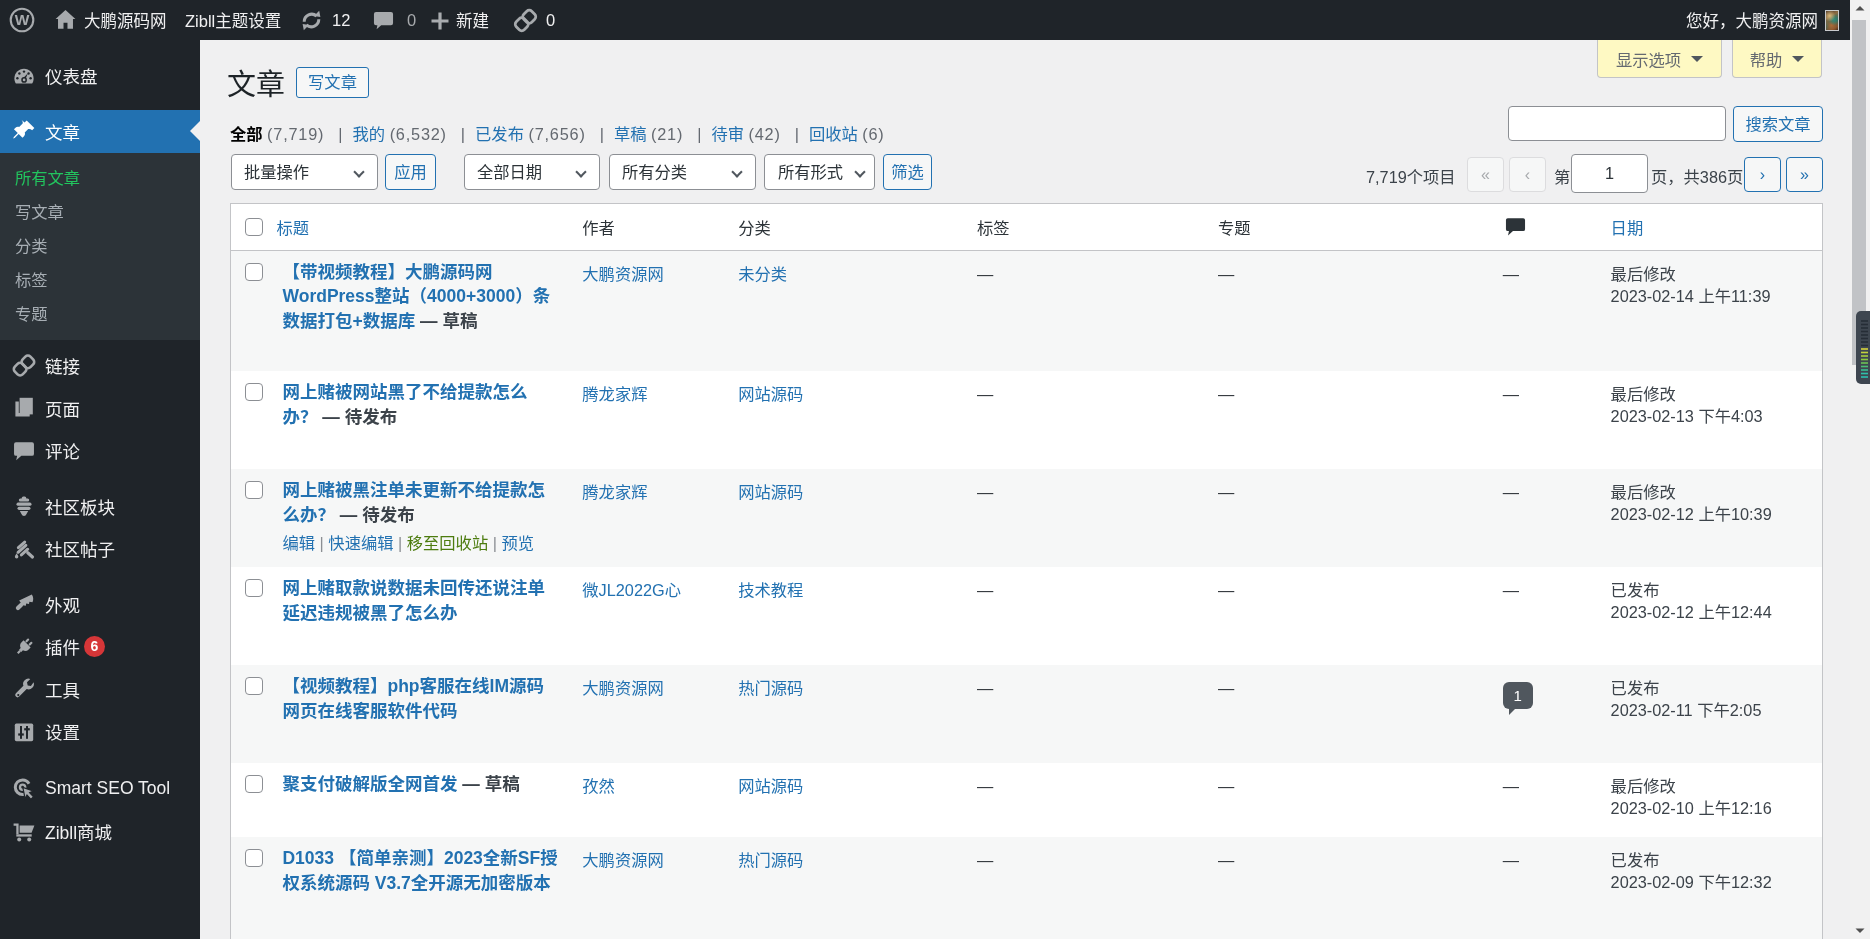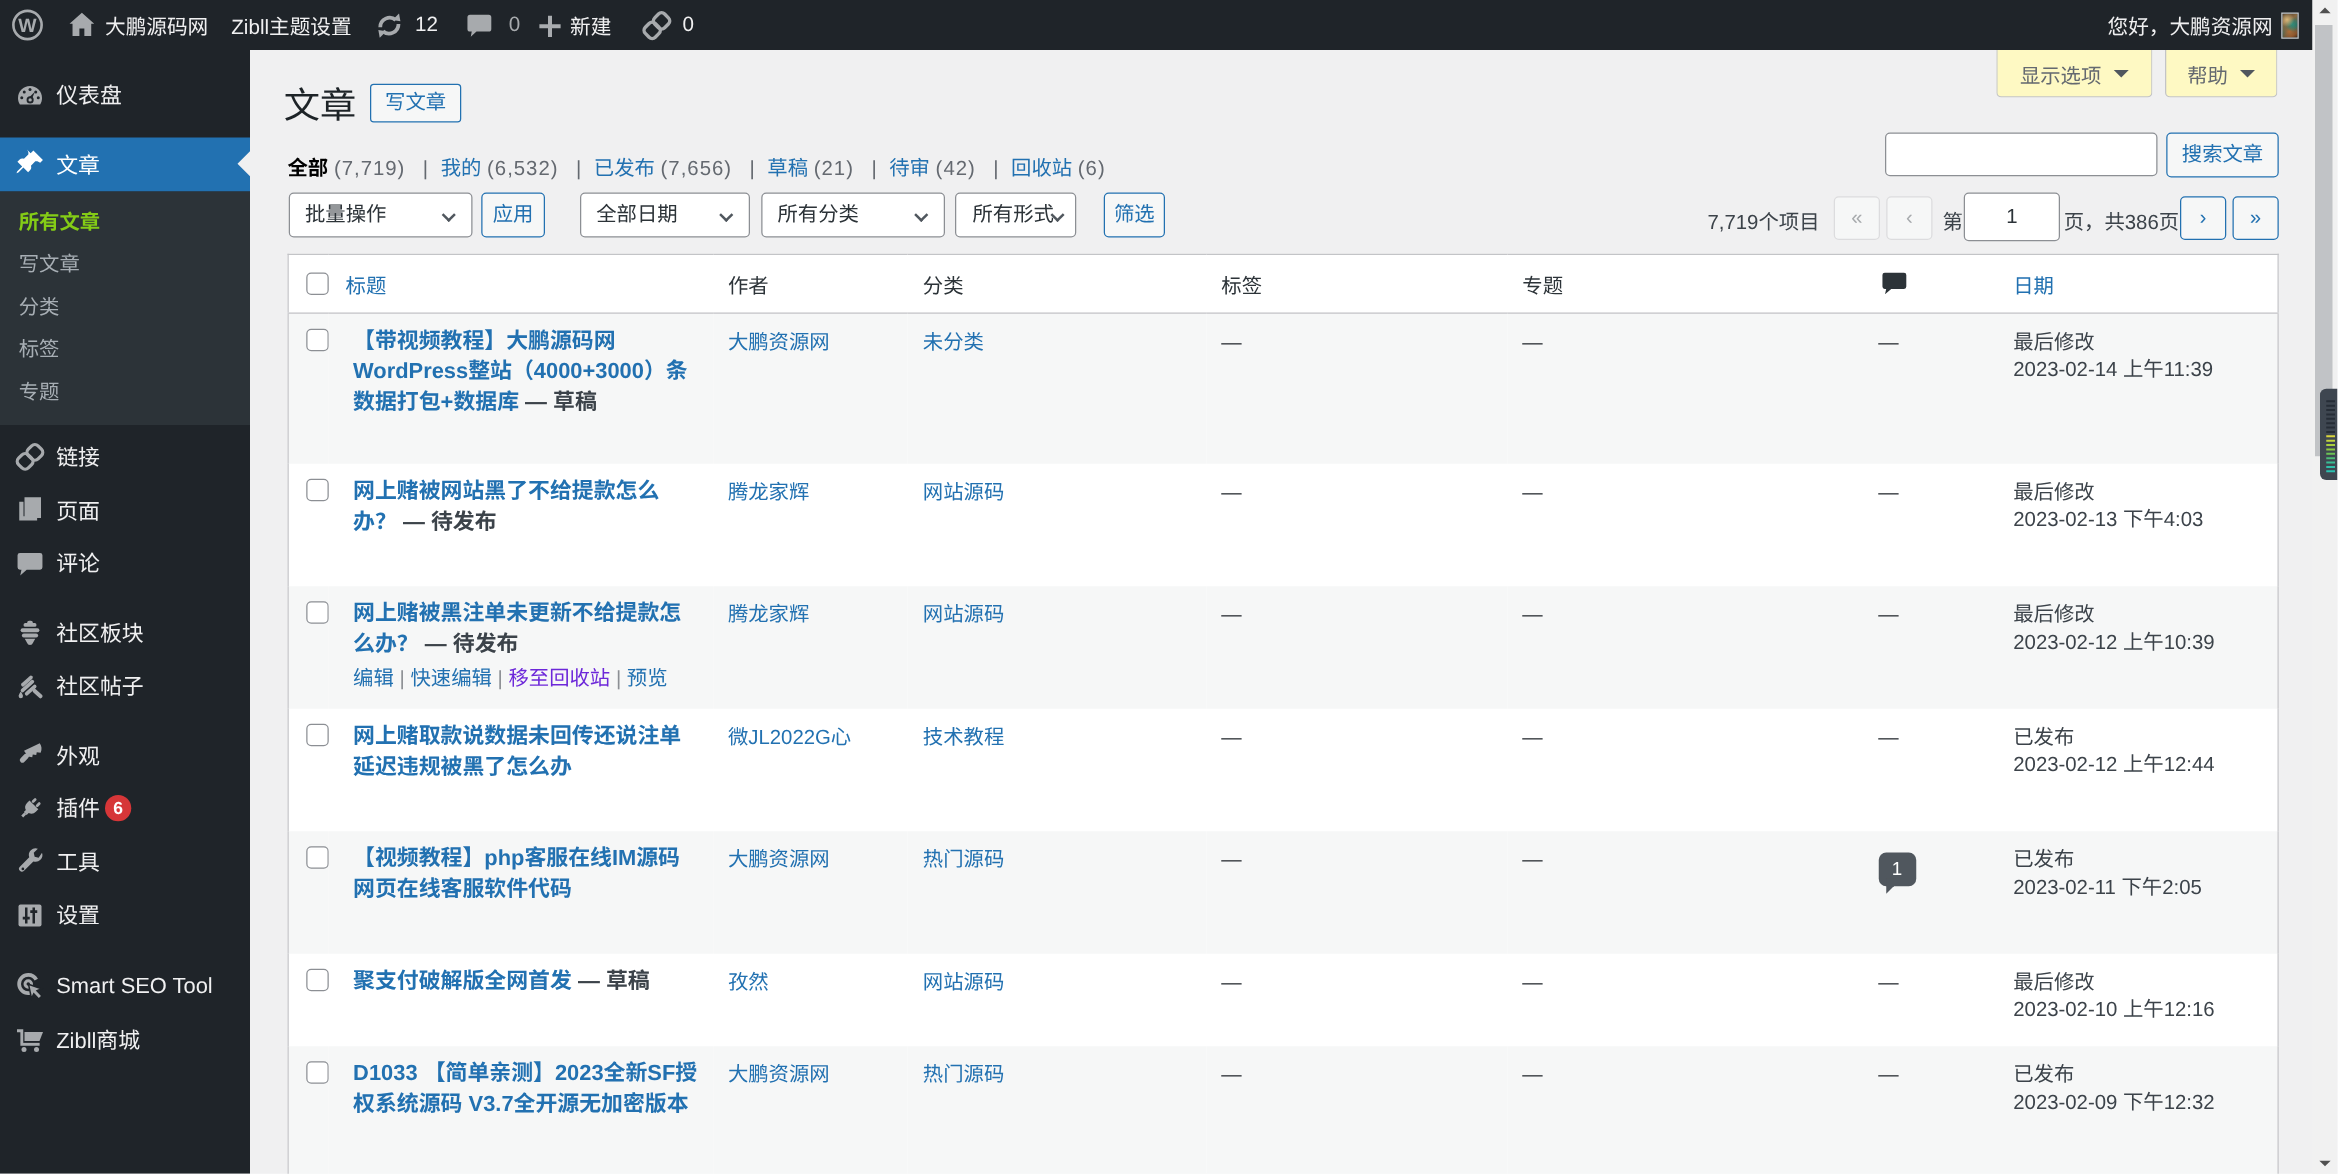--- a/index.html
+++ b/index.html
@@ -15,21 +15,21 @@
 
 
 #sidebar { position:absolute; left:0; top:40px; width:200px; height:899px; background:#1f2429; z-index:40; }
 .mi { position:relative; height:42.5px; display:flex; align-items:center; color:#f0f0f1; font-size:17.5px; }
 .mi .ic { width:24px; height:24px; margin-left:12px; margin-right:9px; flex:none; }
 .mi.cur { background:#2271b1; color:#fff; }
 .mi.cur:after { content:""; position:absolute; right:0; top:50%; margin-top:-10px; border:10px solid transparent; border-right-color:#f0f0f1; }
 .msep { height:13px; }
 #submenu { background:#2c3338; padding:8px 0 9px; }
 #submenu a { display:block; padding:6px 0 6px 15px; font-size:16.3px; color:#a7aeb4; line-height:22px; }
-#submenu a.cur { color:#84cc16; font-weight:bold; }
+#submenu a.cur { color:#22c55e; font-weight:normal; }
 .badge { display:inline-block; margin-left:4px; background:#d63638; color:#fff; font-size:14px; line-height:21px; min-width:21px; text-align:center; border-radius:50%; font-weight:bold; }
 
 
 #content { position:absolute; left:200px; top:40px; width:1653px; height:899px; }
 h1 { position:absolute; left:27px; top:21px; font-size:29px; font-weight:normal; color:#1d2327; }
 .addnew { position:absolute; left:96px; top:27px; width:73px; height:31px; border:1px solid #2271b1; border-radius:3px; background:#f6f7f7; color:#2271b1; font-size:16.3px; text-align:center; line-height:29px; }
 .screenmeta { position:absolute; top:0; height:38px; background:#fef9c3; border:1px solid #c3c4c7; border-top:none; border-radius:0 0 4px 4px; color:#646970; font-size:16.3px; display:flex; align-items:center; justify-content:center; }
 .screenmeta .arr { width:0; height:0; border:6px solid transparent; border-top-color:#50575e; margin-left:10px; margin-top:6px; }
 .subsub { position:absolute; left:30px; top:81px; font-size:16.3px; color:#646970; }
 .subsub a { color:#2271b1; }
@@ -57,21 +57,21 @@
 #posts td.ttl { padding-top:9px; }
 #posts tr.alt td { background:#f6f7f7; }
 #posts .cb { padding:0; }
 #posts td.cb { padding-top:12px; }
 .ckb { width:18px; height:18px; border:1px solid #8c8f94; border-radius:4px; background:#fff; margin-left:14px; }
 .rowtitle { font-weight:bold; color:#2271b1; font-size:17.5px; line-height:24.4px; display:block; }
 .rowtitle .state { color:#3c434a; }
 .racts { height:26px; padding-top:6px; line-height:20px; font-size:16.3px; color:#8c8f94; visibility:hidden; }
 tr.showacts .racts { visibility:visible; }
 .racts a { color:#2271b1; }
-.racts a.del { color:#6d28d9;margin-top:20px; }
+.racts a.del { color:#4d7c0f;margin-top:20px; }
 .cell { line-height:22px; color:#2271b1; }
 .dash { color:#32373c; }
 .datec { line-height:22px; color:#3c434a; }
 th .sortlink { color:#2271b1; }
 
 
 #sbar { position:absolute; right:0; top:0; width:20px; height:939px; background:#f1f1f1; z-index:60; }
 #sbar .thumb { position:absolute; left:2px; top:20px; width:14px; height:345px; background:#c1c3c6; }
 #sbar .ab { position:absolute; left:0; width:20px; height:17px; }
 #widget { position:absolute; right:0; top:311px; width:14px; height:73px; background:#3e4650; border-radius:5px 0 0 5px; z-index:70; }
@@ -247,21 +247,21 @@
   </div>
 
   <div class="srchinput"></div>
   <div class="srchbtn">搜索文章</div>
 
   <div class="bulkrow">
     <div class="wpsel" style="left:0; width:147px;">批量操作<span class="chev"></span></div>
     <div class="bluebtn" style="left:154px; width:51px;">应用</div>
     <div class="wpsel" style="left:233px; width:136px;">全部日期<span class="chev"></span></div>
     <div class="wpsel" style="left:378px; width:147px;">所有分类<span class="chev"></span></div>
-    <div class="wpsel" style="left:533px; width:97px; padding-left:13px;">所有形式<span class="chev" style="right:10px;"></span></div>
+    <div class="wpsel" style="left:533px; width:111px; padding-left:13px;">所有形式<span class="chev" style="right:10px;"></span></div>
     <div class="bluebtn" style="left:652px; width:49px;">筛选</div>
   </div>
 
   <div class="pagerow">
     <span style="position:absolute; left:1166px; top:10px;">7,719个项目</span>
     <div class="pgbtn dis" style="left:1267px;">«</div>
     <div class="pgbtn dis" style="left:1309px;">‹</div>
     <span style="position:absolute; left:1354px; top:10px;">第</span>
     <div style="position:absolute; left:1371px; top:0; width:77px; height:39px; border:1px solid #8c8f94; border-radius:4px; background:#fff; text-align:center; line-height:37px; color:#2c3338;">1</div>
     <span style="position:absolute; left:1451px; top:10px;">页，共386页</span>

